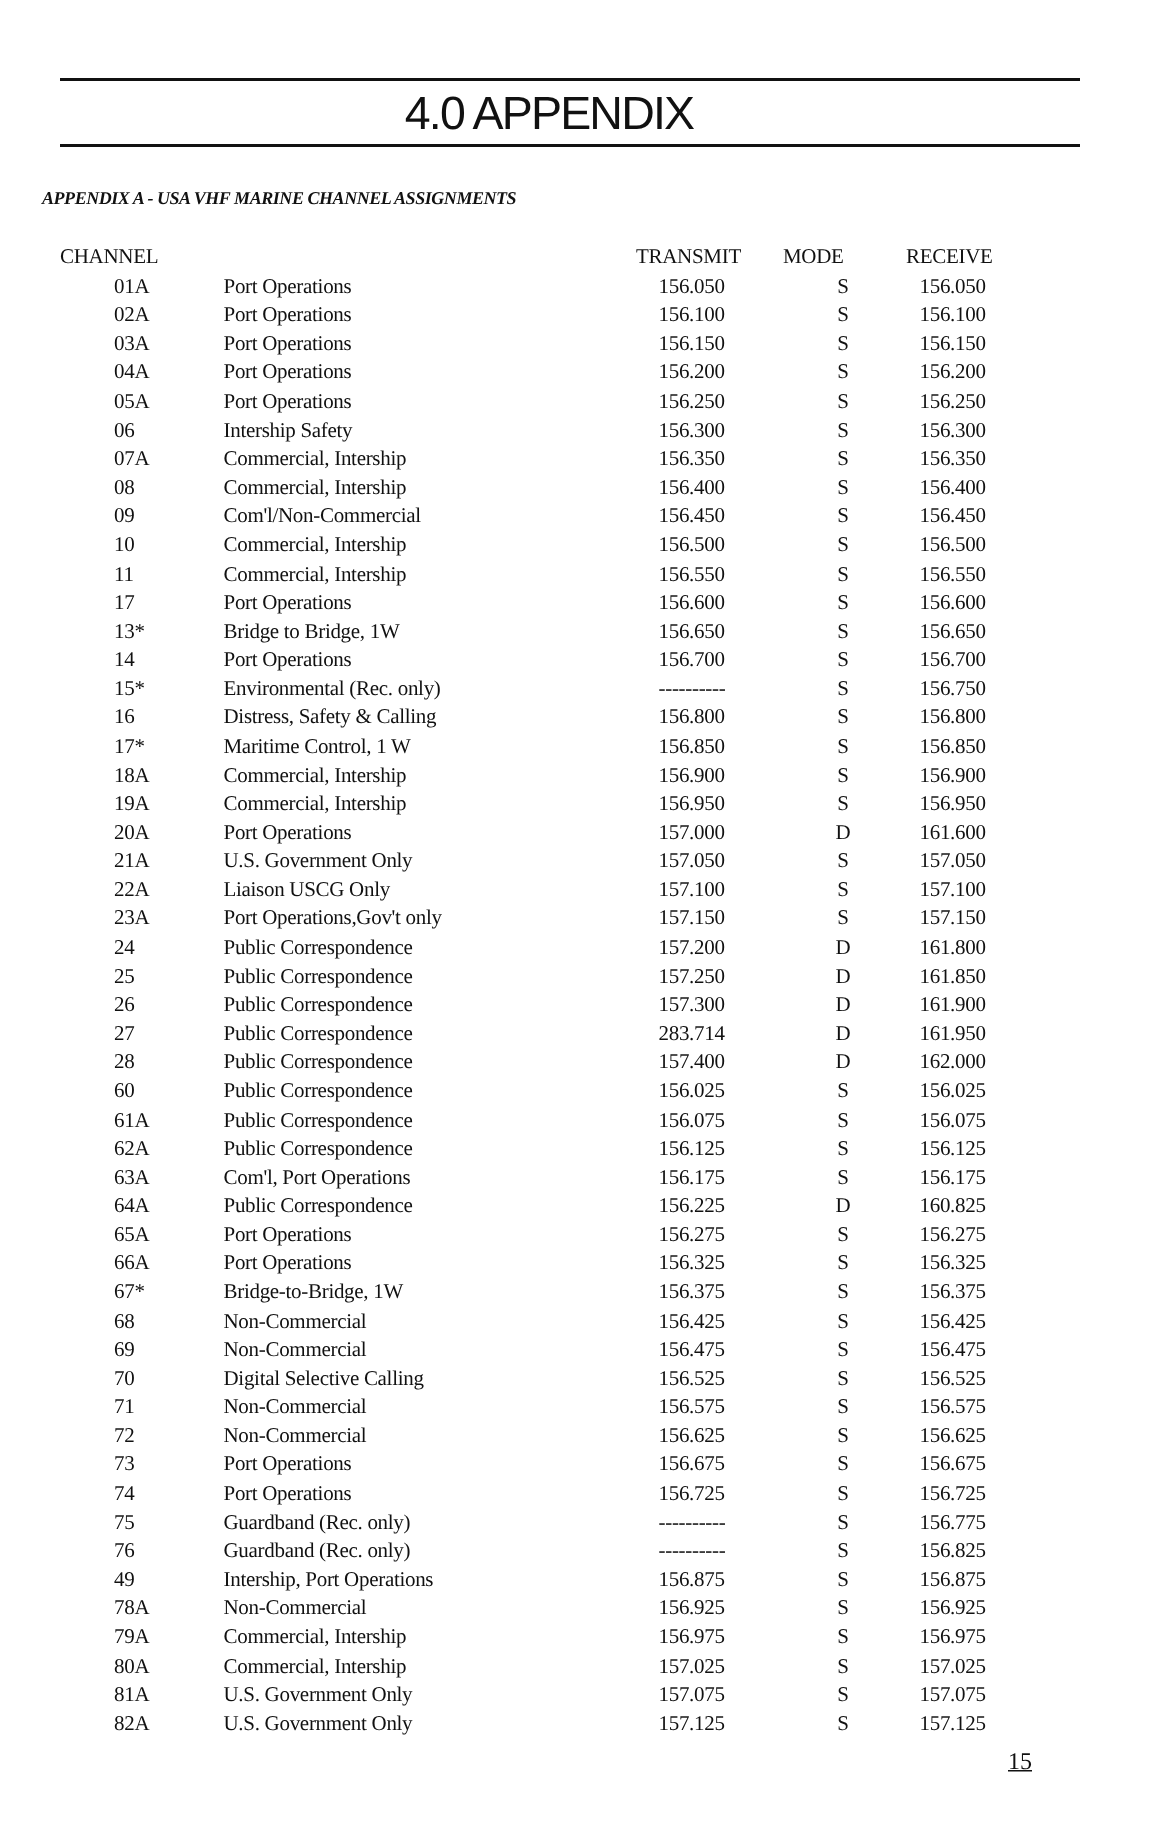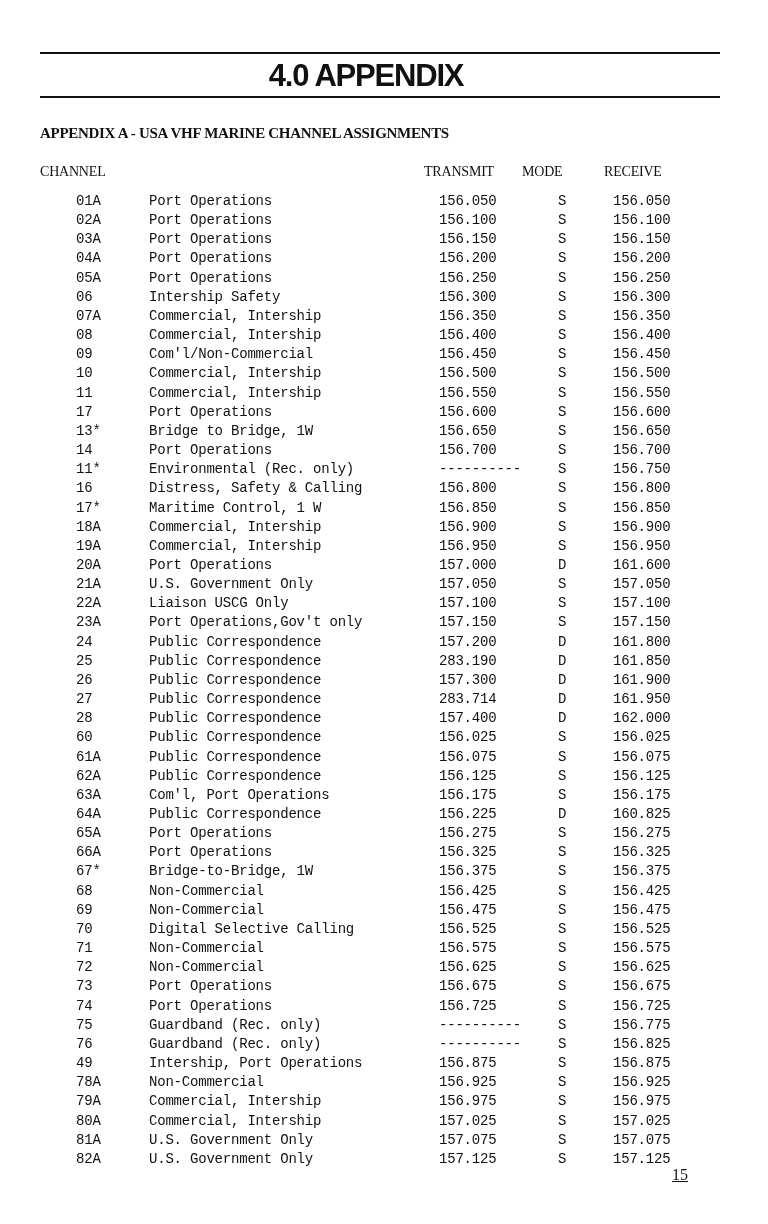--- a/index.html
+++ b/index.html
@@ -2,30 +2,30 @@
 <html><head>
 <meta charset="utf-8">
 <style>
   html, body { margin: 0; padding: 0; background: #ffffff; }
   body { width: 768px; height: 1224px; position: relative; overflow: hidden;
          font-family: "Liberation Serif", "DejaVu Serif", serif; color: #111; }
   .rule { position: absolute; left: 40px; width: 680px; height: 2px; background: #111; }
   .rule.top { top: 52px; }
   .rule.bottom { top: 96px; }
   .title { position: absolute; top: 57px; left: 0; width: 732px; text-align: center;
-           font-family: "Liberation Sans", "DejaVu Sans", sans-serif; font-weight: bold;
+           font-family: "Liberation Sans", "DejaVu Sans", sans-serif; font-weight: normal;
            font-size: 31px; letter-spacing: -1.2px; line-height: 38px; }
-  .subtitle { position: absolute; top: 125px; left: 40px; font-weight: bold; font-size: 15px;
-              letter-spacing: -0.3px; }
+  .subtitle { position: absolute; top: 125px; left: 28px; font-weight: bold; font-size: 12px;
+              letter-spacing: -0.3px; font-style: italic; }
   .hdr { position: absolute; top: 164px; font-size: 14px; letter-spacing: -0.2px; }
   .hdr.channel { left: 40px; }
   .hdr.transmit { left: 424px; }
   .hdr.mode { left: 522px; }
   .hdr.receive { left: 604px; }
-  .rows { position: absolute; top: 192px; left: 0; width: 627px; font-family: Liberation Mono, monospace; }
+  .rows { position: absolute; top: 182px; left: 0; width: 627px; }
   .row { position: relative; height: 19.16px; font-size: 14px; line-height: 19px; letter-spacing: -0.2px; }
   .row span { position: absolute; top: 0; white-space: nowrap; }
   .c-ch { left: 76px; }
   .c-use { left: 149px; }
   .c-tx { left: 439px; width: 60px; text-align: left; }
   .c-mode { left: 556px; width: 12px; text-align: center; }
   .c-rx { left: 613px; }
   .pageno { position: absolute; top: 1166px; left: 672px; font-size: 16px; text-decoration: underline; }
 </style>
 </head>
@@ -135,21 +135,21 @@
       <span class="c-rx">156.650</span>
     </div>
     <div class="row">
       <span class="c-ch">14</span>
       <span class="c-use">Port Operations</span>
       <span class="c-tx">156.700</span>
       <span class="c-mode">S</span>
       <span class="c-rx">156.700</span>
     </div>
     <div class="row">
-      <span class="c-ch">11*</span>
+      <span class="c-ch">15*</span>
       <span class="c-use">Environmental  (Rec. only)</span>
       <span class="c-tx">----------</span>
       <span class="c-mode">S</span>
       <span class="c-rx">156.750</span>
     </div>
     <div class="row">
       <span class="c-ch">16</span>
       <span class="c-use">Distress, Safety &amp; Calling</span>
       <span class="c-tx">156.800</span>
       <span class="c-mode">S</span>
@@ -207,21 +207,21 @@
     <div class="row">
       <span class="c-ch">24</span>
       <span class="c-use">Public Correspondence</span>
       <span class="c-tx">157.200</span>
       <span class="c-mode">D</span>
       <span class="c-rx">161.800</span>
     </div>
     <div class="row">
       <span class="c-ch">25</span>
       <span class="c-use">Public Correspondence</span>
-      <span class="c-tx">283.190</span>
+      <span class="c-tx">157.250</span>
       <span class="c-mode">D</span>
       <span class="c-rx">161.850</span>
     </div>
     <div class="row">
       <span class="c-ch">26</span>
       <span class="c-use">Public Correspondence</span>
       <span class="c-tx">157.300</span>
       <span class="c-mode">D</span>
       <span class="c-rx">161.900</span>
     </div>

